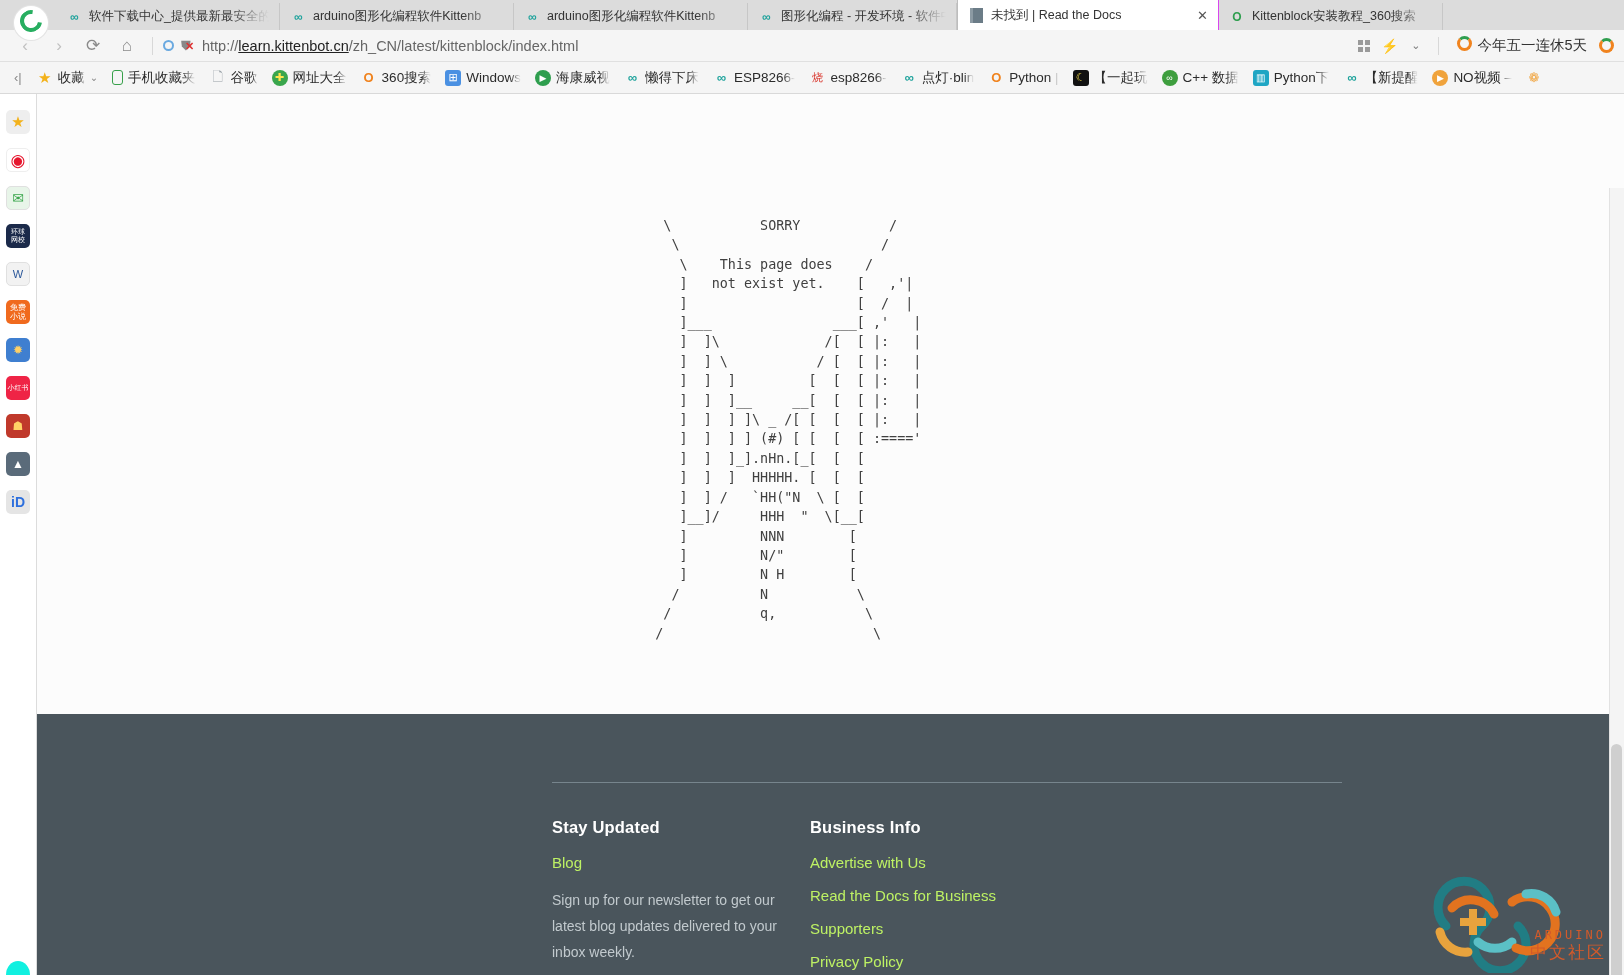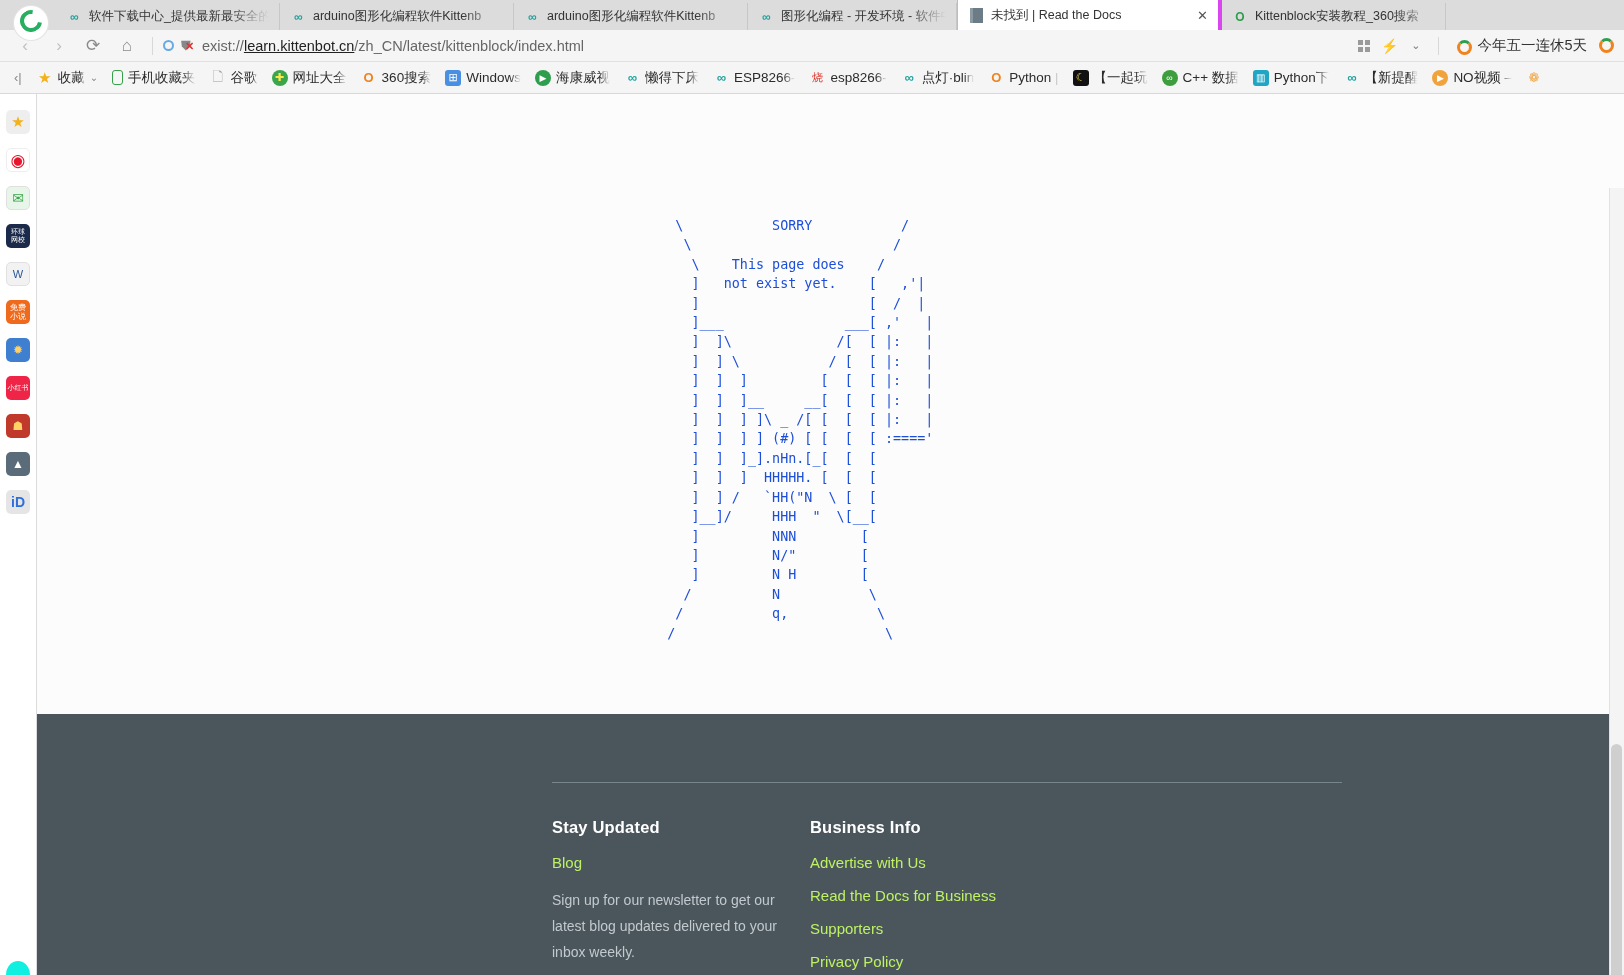--- a/index.html
+++ b/index.html
@@ -34,21 +34,21 @@
     transform: rotate(-35deg);
   }
   .tab {
     height: 27px; display: flex; align-items: center;
     gap: 7px; padding: 0 10px;
     font-size: 12.5px; color: #333;
     border-right: 1px solid #c7c7c7;
     background: #dcdcdc; position: relative;
     white-space: nowrap; overflow: hidden;
   }
-  .tab.active { background: #ffffff; height: 30px; border-right: 4px solid #d946ef;
+  .tab.active { background: #ffffff; height: 30px; border-right: 1px solid #d946ef;
     border-left: 1px solid #bdbdbd; }
   .tab .favicon { flex: 0 0 16px; width: 16px; height: 16px; display: flex;
     align-items: center; justify-content: center; font-size: 12px; }
   .tab .tab-label { overflow: hidden; text-overflow: clip;
     -webkit-mask-image: linear-gradient(to right, #000 78%, transparent 100%);
     mask-image: linear-gradient(to right, #000 78%, transparent 100%); }
   .tab .tab-close { margin-left: 14px; font-size: 13px; color: #555; }
   .inf { color: #1fa39c; font-weight: bold; letter-spacing: -1px; font-size: 13px; }
   .rtd-fav {
     width: 13px; height: 15px; background: #6b7c87;
@@ -71,21 +71,21 @@
   .url-dot { width: 11px; height: 11px; border-radius: 50%; border: 2px solid #6aa9e0; }
   .shield { position: relative; width: 14px; height: 15px; color: #888; font-size: 13px; }
   .shield .x { position: absolute; left: 4px; top: 2px; color: #d33; font-weight: bold; font-size: 11px; }
   #urltext { color: #666; }
   #urltext b { color: #222; font-weight: normal; text-decoration: underline; }
   #nav-right { display: flex; align-items: center; gap: 12px; color: #7c7c7c;
     font-size: 14px; padding-left: 8px; }
   #nav-right .grid4 { display: grid; grid-template-columns: 5px 5px;
     grid-template-rows: 5px 5px; gap: 2px; }
   #nav-right .grid4 i { background: #9a9a9a; display: block; }
-  #news { display: flex; align-items: flex-end; gap: 5px; font-size: 14.5px; color: #333; }
+  #news { display: flex; align-items: flex-start; gap: 5px; font-size: 14.5px; color: #333; }
   .circle360 { width: 15px; height: 15px; border-radius: 50%;
     border: 3px solid #f0831e; border-top-color: #2e9e4e; }
 
   #bookmarks {
     height: 32px; background: #f5f5f5; display: flex; align-items: center;
     gap: 0px; padding-left: 6px; font-size: 13.5px; color: #2b2b2b;
     border-bottom: 1px solid #d9d9d9; overflow: hidden; white-space: nowrap;
   }
   .bm { display: flex; align-items: center; gap: 5px; padding: 0 7px; height: 24px;
     max-width: 120px; overflow: hidden; }
@@ -128,23 +128,23 @@
   #rtd-logo .page { position: absolute; left: 7px; top: 0; width: 19px; height: 30px;
     background: #f0f2f3; border-radius: 0 2px 2px 0; }
   #rtd-logo .page i { position: absolute; left: 3px; width: 13px; height: 1.6px;
     background: #6a757c; display: block; }
   #rtd-title { color: #fff; font-size: 19px; font-weight: bold;
     text-shadow: 0 1px 2px rgba(0,0,0,.45); letter-spacing: .2px; }
 
   #doc-body { background: #fcfcfc; height: 572px; position: relative; }
   #ascii {
     font-family: "DejaVu Sans Mono", "Liberation Mono", monospace;
-    font-size: 13.4px; line-height: 19.4px; color: #1d4ed8;
+    font-size: 13.4px; line-height: 19.4px; color: #404040;
     white-space: pre; position: absolute;
-    left: 590px; top: 122px;
+    left: 578px; top: 122px;
   }
 
   #rtd-footer {
     background: #4a555c; position: absolute; left: 0; right: 0; top: 620px;
     bottom: 0; color: #fff;
   }
   #footer-inner { width: 790px; margin-left: 515px; padding-top: 68px; }
   #footer-rule { height: 1px; background: #77858d; margin-bottom: 22px; }
   #footer-cols { display: flex; margin-top: 35px; }
   .fcol { width: 258px; }
@@ -207,21 +207,21 @@
 
   <div id="navbar">
     <div class="navbtn dim">‹</div>
     <div class="navbtn dim">›</div>
     <div class="navbtn">⟳</div>
     <div class="navbtn">⌂</div>
     <div class="nav-sep"></div>
     <div id="urlbox">
       <span class="url-dot"></span>
       <span class="shield">⛊<span class="x">✕</span></span>
-      <span id="urltext"><span>exist://</span><b>learn.kittenbot.cn</b><span>/zh_CN/latest/kittenblock/index.html</span></span>
+      <span id="urltext"><span>http://</span><b>learn.kittenbot.cn</b><span>/zh_CN/latest/kittenblock/index.html</span></span>
     </div>
     <div id="nav-right">
       <span class="grid4">
           <i></i>
           <i></i>
           <i></i>
           <i></i>
         </span>
       <span>⚡</span>
       <span style="font-size:11px">⌄</span>
@@ -369,20 +369,39 @@
             <h3>Business Info</h3>
             <a>Advertise with Us</a>
             <a>Read the Docs for Business</a>
             <a>Supporters</a>
             <a>Privacy Policy</a>
           </div>
 
         </div>
       </div>
 
+      <div id="watermark">
+        <svg width="200" height="105" viewBox="0 0 200 105">
+          <g fill="none" stroke-width="9" stroke-linecap="round">
+            <path d="M30 58 A26 26 0 1 1 66 58 A26 26 0 1 0 102 58" stroke="#1f7f86" opacity=".95"></path>
+            <path d="M36 40 A26 26 0 0 1 78 46" stroke="#e2731f"></path>
+            <path d="M96 34 A26 26 0 0 1 128 78" stroke="#e2731f"></path>
+            <path d="M24 64 A26 26 0 0 0 52 84" stroke="#e8a33d"></path>
+            <path d="M110 26 A26 26 0 0 1 140 44" stroke="#5bc0c6"></path>
+            <path d="M62 74 A26 26 0 0 0 96 74" stroke="#5bc0c6"></path>
+            <path d="M100 80 A26 26 0 0 0 136 66" stroke="#e2731f"></path>
+          </g>
+          <rect x="44" y="50" width="26" height="8" fill="#e8a33d"></rect>
+          <rect x="53" y="41" width="8" height="26" fill="#e8a33d"></rect>
+        </svg>
+        <div id="wm-text">
+          <div id="wm-en">ARDUINO</div>
+          <div id="wm-cn">中文社区</div>
+        </div>
+      </div>
     </div>
 
     <div id="scrollbar">
       <div id="scroll-thumb"></div>
     </div>
   </div>
 
 </div>
 
 </body></html>

